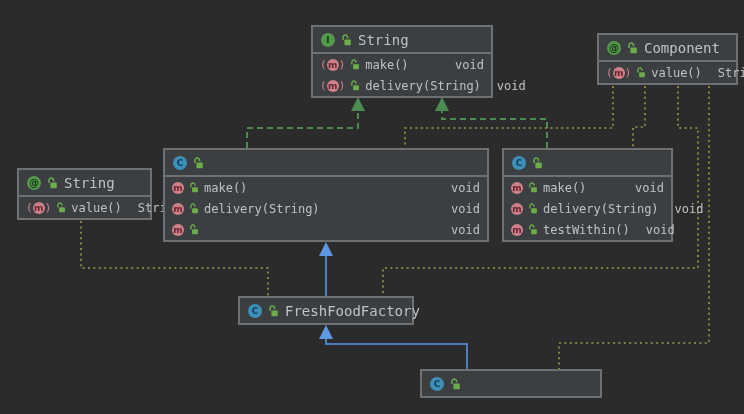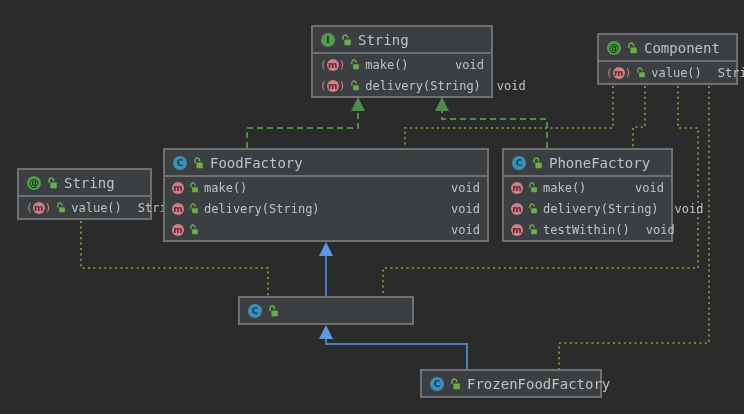--- a/index.html
+++ b/index.html
@@ -199,21 +199,20 @@
 
   <div class="node" style="left:163px;top:148px;width:326px;">
     <div class="hdr with-body">
       <span class="kicon class">C</span>
       <span class="lockicon">
           <svg width="11" height="12" viewBox="0 0 11 12">
             <path d="M2 6 V3.4 a2.3 2.3 0 0 1 4.6 0 V4.2" fill="none" stroke="#6aad49" stroke-width="1.5"></path>
             <rect x="3.4" y="5.6" width="6.4" height="5.6" rx="1" fill="#6aad49"></rect>
           </svg>
         </span>
-      <span>FoodFactory</span>
     </div>
     <div class="row">
       <span class="micon">
           <span class="mc">m</span>
         </span>
       <span class="lockicon">
           <svg width="10" height="11" viewBox="0 0 11 12">
             <path d="M2 6 V3.4 a2.3 2.3 0 0 1 4.6 0 V4.2" fill="none" stroke="#6aad49" stroke-width="1.5"></path>
             <rect x="3.4" y="5.6" width="6.4" height="5.6" rx="1" fill="#6aad49"></rect>
           </svg>
@@ -253,21 +252,20 @@
 
   <div class="node" style="left:502px;top:148px;width:171px;">
     <div class="hdr with-body">
       <span class="kicon class">C</span>
       <span class="lockicon">
           <svg width="11" height="12" viewBox="0 0 11 12">
             <path d="M2 6 V3.4 a2.3 2.3 0 0 1 4.6 0 V4.2" fill="none" stroke="#6aad49" stroke-width="1.5"></path>
             <rect x="3.4" y="5.6" width="6.4" height="5.6" rx="1" fill="#6aad49"></rect>
           </svg>
         </span>
-      <span>PhoneFactory</span>
     </div>
     <div class="row">
       <span class="micon">
           <span class="mc">m</span>
         </span>
       <span class="lockicon">
           <svg width="10" height="11" viewBox="0 0 11 12">
             <path d="M2 6 V3.4 a2.3 2.3 0 0 1 4.6 0 V4.2" fill="none" stroke="#6aad49" stroke-width="1.5"></path>
             <rect x="3.4" y="5.6" width="6.4" height="5.6" rx="1" fill="#6aad49"></rect>
           </svg>
@@ -308,29 +306,29 @@
 
   <div class="node" style="left:238px;top:296px;width:176px;">
     <div class="hdr">
       <span class="kicon class">C</span>
       <span class="lockicon">
           <svg width="11" height="12" viewBox="0 0 11 12">
             <path d="M2 6 V3.4 a2.3 2.3 0 0 1 4.6 0 V4.2" fill="none" stroke="#6aad49" stroke-width="1.5"></path>
             <rect x="3.4" y="5.6" width="6.4" height="5.6" rx="1" fill="#6aad49"></rect>
           </svg>
         </span>
+      <span>FreshFoodFactory</span>
     </div>
   </div>
 
   <div class="node" style="left:420px;top:369px;width:182px;">
     <div class="hdr">
       <span class="kicon class">C</span>
       <span class="lockicon">
           <svg width="11" height="12" viewBox="0 0 11 12">
             <path d="M2 6 V3.4 a2.3 2.3 0 0 1 4.6 0 V4.2" fill="none" stroke="#6aad49" stroke-width="1.5"></path>
             <rect x="3.4" y="5.6" width="6.4" height="5.6" rx="1" fill="#6aad49"></rect>
           </svg>
         </span>
-      <span>FrozenFoodFactory</span>
     </div>
   </div>
 
 </div>
 
 </body></html>

